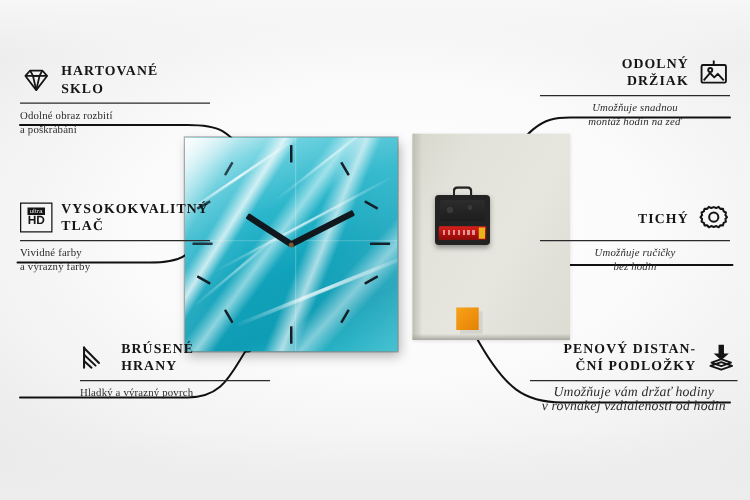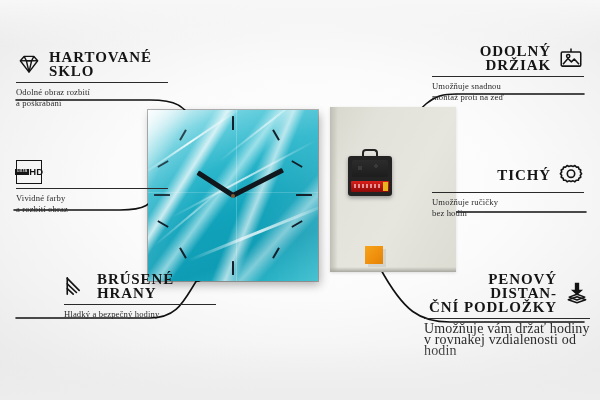--- a/index.html
+++ b/index.html
@@ -164,49 +164,49 @@
   
   .feat { position: absolute; width: 152px; }
   .feat .head {
     display: flex; align-items: center; gap: 7px;
   }
   .feat.left .head { justify-content: flex-start; }
   .feat.right .head { justify-content: flex-end; flex-direction: row; }
   .feat .title {
     font-family: "Liberation Serif", serif;
     font-weight: 700;
-    font-size: 15px;
+    font-size: 11px;
     letter-spacing: .9px;
     line-height: 14px;
     color: #151515;
     text-transform: uppercase;
   }
   .feat.right .title { text-align: right; }
   .feat .rule {
     height: 1px;
     background: #2a2a2a;
     margin: 4px 0 4px 0;
     width: 100%;
   }
   .feat .desc {
     font-family: "Liberation Serif", serif;
     font-size: 8.6px;
     line-height: 11.2px;
     color: #2b2b2b;
     letter-spacing: .15px;
   }
-  .feat.right .desc { text-align: left; }
+  .feat.right .desc { text-align: center; font-style: italic; }
   .ico { width: 26px; height: 26px; flex: 0 0 26px; color: #141414; }
   .ico svg { display: block; width: 26px; height: 26px; }
 
   
   .hd-badge {
     width: 26px; height: 24px; flex: 0 0 26px;
     border: 1.6px solid #141414;
-    display: flex; flex-direction: row;
+    display: flex; flex-direction: column;
     align-items: center; justify-content: center;
     line-height: 1;
   }
   .hd-badge .ultra {
     font-family: "Liberation Sans", sans-serif;
     font-size: 4.6px; letter-spacing: .3px;
     background: #141414; color: #fff;
     padding: .5px 2px; margin-bottom: .5px;
   }
   .hd-badge .hd {
@@ -308,55 +308,56 @@
     <div class="rule"></div>
     <div class="desc"><span>Odolné obraz rozbití</span><br><span>a poškrábání</span></div>
   </div>
 
   <div class="feat left" style="left:16px; top:160px;">
     <div class="head">
       <span class="hd-badge">
         <span class="ultra">ultra</span>
         <span class="hd">HD</span>
       </span>
-    </div>
-    <div class="rule"></div>
-    <div class="desc"><span>Vividné farby</span><br><span>a rozbití obraz</span></div>
+      <span class="title" style="font-size:11px;"><span>VYSOKOKVALITNÝ</span><br><span>TLAČ</span></span>
+    </div>
+    <div class="rule"></div>
+    <div class="desc"><span>Vividné farby</span><br><span>a výrazný farby</span></div>
   </div>
 
   <div class="feat left" style="left:16px; top:272px;margin-left:48px;">
     <div class="head">
       <span class="ico">
         <svg viewBox="0 0 24 24" fill="none" stroke="currentColor" stroke-width="1.5" stroke-linecap="round">
           <path d="M3 5 L14 16"></path>
             <path d="M3 10 L11.5 18"></path>
             <path d="M3 14.5 L8.5 19.5"></path>
           <path d="M3 4.5 L3 19.5"></path>
         </svg>
       </span>
       <span class="title"><span>BRÚSENÉ</span><br><span>HRANY</span></span>
     </div>
     <div class="rule"></div>
-    <div class="desc"><span>Hladký a bezpečný hodiny</span></div>
+    <div class="desc"><span>Hladký a výrazný povrch</span></div>
   </div>
 
   <div class="feat right" style="right:16px; top:44px;">
     <div class="head">
       <span class="title"><span>ODOLNÝ</span><br><span>DRŽIAK</span></span>
       <span class="ico">
         <svg viewBox="0 0 24 24" fill="none" stroke="currentColor" stroke-width="1.4" stroke-linejoin="round">
           <rect x="3" y="6.5" width="18" height="13" rx="1"></rect>
           <path d="M12 3.2 L12 6.5"></path>
           <path d="M4.6 17.8 L9.2 12.4 L12.4 15.6 L15 13 L19.4 17.8"></path>
           <circle cx="9.4" cy="10.2" r="1.5"></circle>
         </svg>
       </span>
     </div>
     <div class="rule"></div>
-    <div class="desc"><span>Umožňuje snadnou</span><br><span>montáž proti na zeď</span></div>
+    <div class="desc"><span>Umožňuje snadnou</span><br><span>montáž hodin na zeď</span></div>
   </div>
 
   <div class="feat right" style="right:16px; top:162px;">
     <div class="head">
       <span class="title"><span>TICHÝ</span><br></span>
       <span class="ico">
         <svg viewBox="0 0 24 24" fill="none" stroke="currentColor" stroke-width="1.5" stroke-linejoin="round">
           <path d="M12 3.4 L13.9 4.1 L15.6 3.2 L16.9 4.7 L18.8 4.6 L19.3 6.5 L21 7.4
                    L20.6 9.3 L21.8 10.8 L20.6 12.2 L21 14.1 L19.3 15 L18.8 16.9 L16.9 16.8
                    L15.6 18.3 L13.9 17.4 L12 18.1 L10.1 17.4 L8.4 18.3 L7.1 16.8 L5.2 16.9
@@ -375,16 +376,16 @@
       <span class="title"><span>PENOVÝ DISTAN-</span><br><span>ČNÍ PODLOŽKY</span></span>
       <span class="ico">
         <svg viewBox="0 0 24 24" fill="none" stroke="currentColor" stroke-width="1.4" stroke-linejoin="round">
           <path d="M10 2.5 H14 V9 H17.6 L12 14 L6.4 9 H10 Z" fill="currentColor" stroke="none"></path>
           <path d="M12 15.4 L4 18.2 L12 21 L20 18.2 Z"></path>
           <path d="M12 13.2 L4.8 15.8 L12 18.4 L19.2 15.8 Z"></path>
         </svg>
       </span>
     </div>
     <div class="rule"></div>
-    <div class="desc" style="font-size:14px;"><span>Umožňuje vám držať hodiny</span><br><span>v rovnakej vzdialenosti od hodin</span></div>
+    <div class="desc" style="font-size:11px;"><span>Umožňuje vám držať hodiny</span><br><span>v rovnakej vzdialenosti od hodin</span></div>
   </div>
 
 </div>
 
 </body></html>

